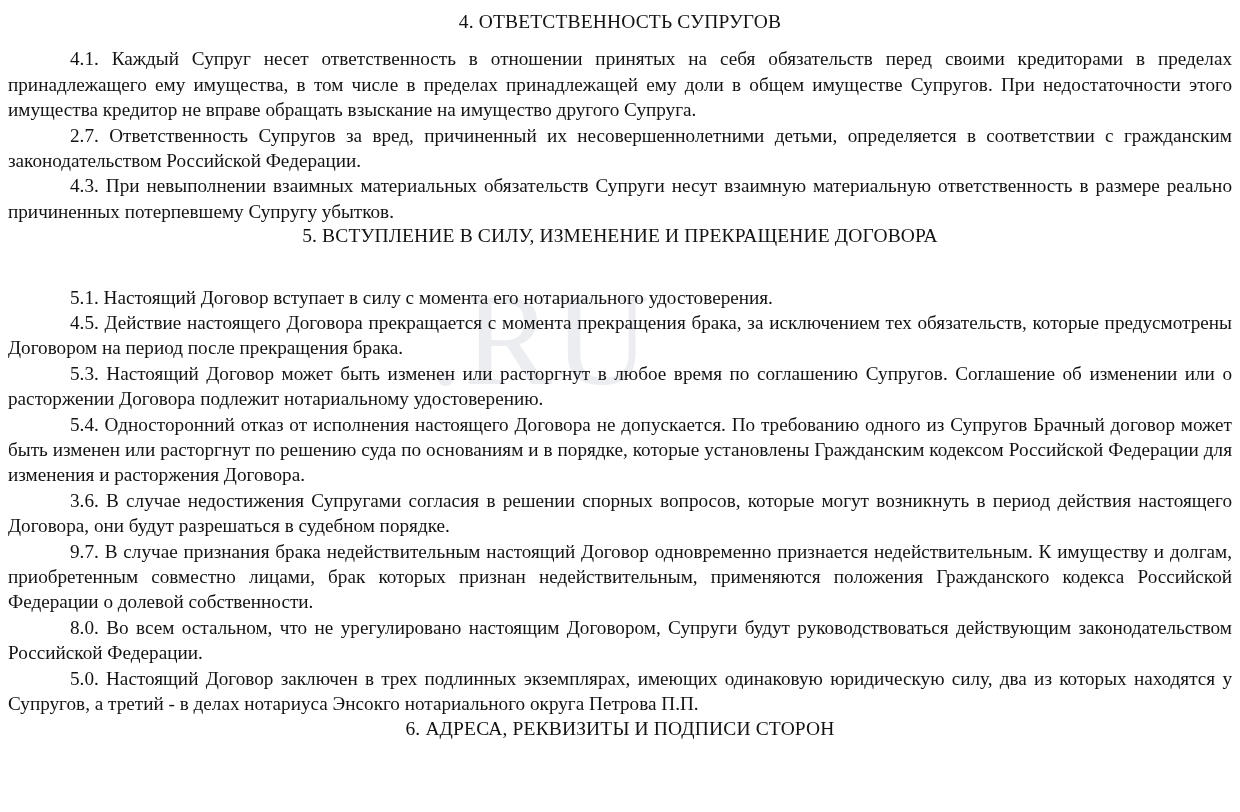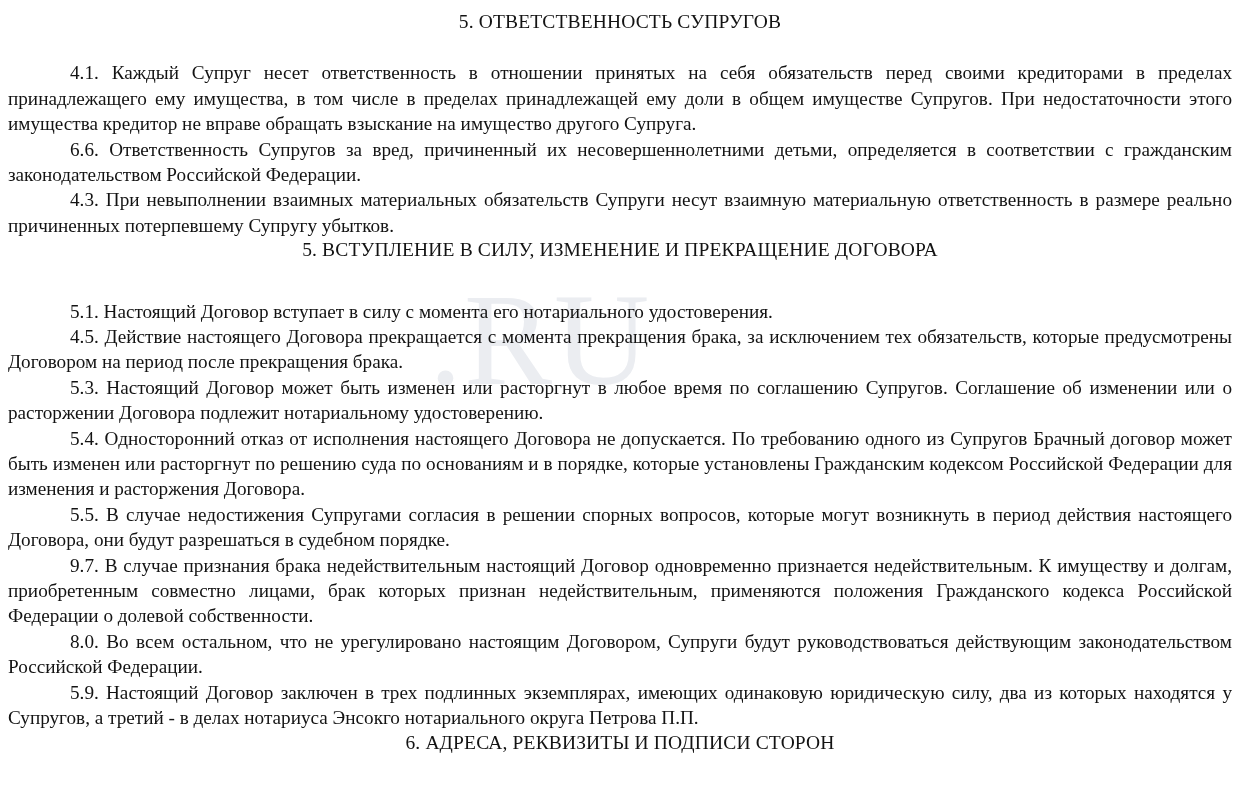--- a/index.html
+++ b/index.html
@@ -68,51 +68,51 @@
   p.clause {
     font-size: 19.2px;
     line-height: 25.4px;
     text-align: justify;
     text-justify: inter-word;
     text-indent: 62px;
     margin: 0;
     padding: 0;
     hyphens: none;
   }
-  .block-after-title { margin-top: 26px; }
+  .block-after-title { margin-top: 12px; }
   .block-5-first { margin-top: 36px; }
 </style>
 </head>
 <body>
 
 <div class="page">
 
   <div class="watermark">
     <span class="watermark-text">.RU</span>
   </div>
 
   <div class="content">
 
-    <h2 class="section-title title-gap-top-1">5. ОТВЕТСТВЕННОСТЬ СУПРУГОВ</h2>
+    <h2 class="section-title title-gap-top-1">4. ОТВЕТСТВЕННОСТЬ СУПРУГОВ</h2>
 
     <div class="block-after-title">
       <p class="clause">4.1. Каждый Супруг несет ответственность в отношении принятых на себя обязательств перед своими кредиторами в пределах принадлежащего ему имущества, в том числе в пределах принадлежащей ему доли в общем имуществе Супругов. При недостаточности этого имущества кредитор не вправе обращать взыскание на имущество другого Супруга.</p>
-      <p class="clause">6.6. Ответственность Супругов за вред, причиненный их несовершеннолетними детьми, определяется в соответствии с гражданским законодательством Российской Федерации.</p>
+      <p class="clause">2.7. Ответственность Супругов за вред, причиненный их несовершеннолетними детьми, определяется в соответствии с гражданским законодательством Российской Федерации.</p>
       <p class="clause">4.3. При невыполнении взаимных материальных обязательств Супруги несут взаимную материальную ответственность в размере реально причиненных потерпевшему Супругу убытков.</p>
     </div>
 
     <h2 class="section-title title-gap-5">5. ВСТУПЛЕНИЕ В СИЛУ, ИЗМЕНЕНИЕ И ПРЕКРАЩЕНИЕ ДОГОВОРА</h2>
 
     <div class="block-5-first">
       <p class="clause">5.1. Настоящий Договор вступает в силу с момента его нотариального удостоверения.</p>
       <p class="clause">4.5. Действие настоящего Договора прекращается с момента прекращения брака, за исключением тех обязательств, которые предусмотрены Договором на период после прекращения брака.</p>
       <p class="clause">5.3. Настоящий Договор может быть изменен или расторгнут в любое время по соглашению Супругов. Соглашение об изменении или о расторжении Договора подлежит нотариальному удостоверению.</p>
       <p class="clause">5.4. Односторонний отказ от исполнения настоящего Договора не допускается. По требованию одного из Супругов Брачный договор может быть изменен или расторгнут по решению суда по основаниям и в порядке, которые установлены Гражданским кодексом Российской Федерации для изменения и расторжения Договора.</p>
-      <p class="clause">5.5. В случае недостижения Супругами согласия в решении спорных вопросов, которые могут возникнуть в период действия настоящего Договора, они будут разрешаться в судебном порядке.</p>
+      <p class="clause">3.6. В случае недостижения Супругами согласия в решении спорных вопросов, которые могут возникнуть в период действия настоящего Договора, они будут разрешаться в судебном порядке.</p>
       <p class="clause">9.7. В случае признания брака недействительным настоящий Договор одновременно признается недействительным. К имуществу и долгам, приобретенным совместно лицами, брак которых признан недействительным, применяются положения Гражданского кодекса Российской Федерации о долевой собственности.</p>
       <p class="clause">8.0. Во всем остальном, что не урегулировано настоящим Договором, Супруги будут руководствоваться действующим законодательством Российской Федерации.</p>
-      <p class="clause">5.9. Настоящий Договор заключен в трех подлинных экземплярах, имеющих одинаковую юридическую силу, два из которых находятся у Супругов, а третий - в делах нотариуса Энсокго нотариального округа Петрова П.П.</p>
+      <p class="clause">5.0. Настоящий Договор заключен в трех подлинных экземплярах, имеющих одинаковую юридическую силу, два из которых находятся у Супругов, а третий - в делах нотариуса Энсокго нотариального округа Петрова П.П.</p>
     </div>
 
     <h2 class="section-title title-gap-6">6. АДРЕСА, РЕКВИЗИТЫ И ПОДПИСИ СТОРОН</h2>
 
   </div>
 </div>
 
 </body></html>

